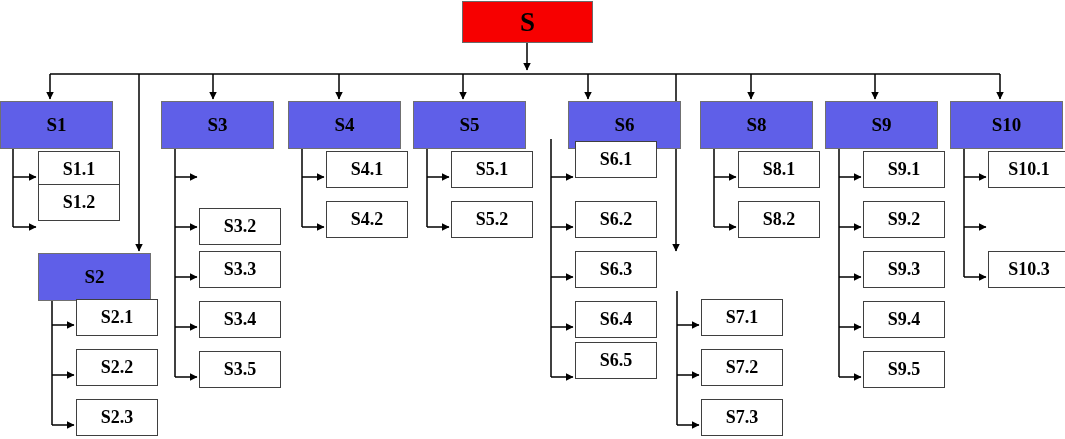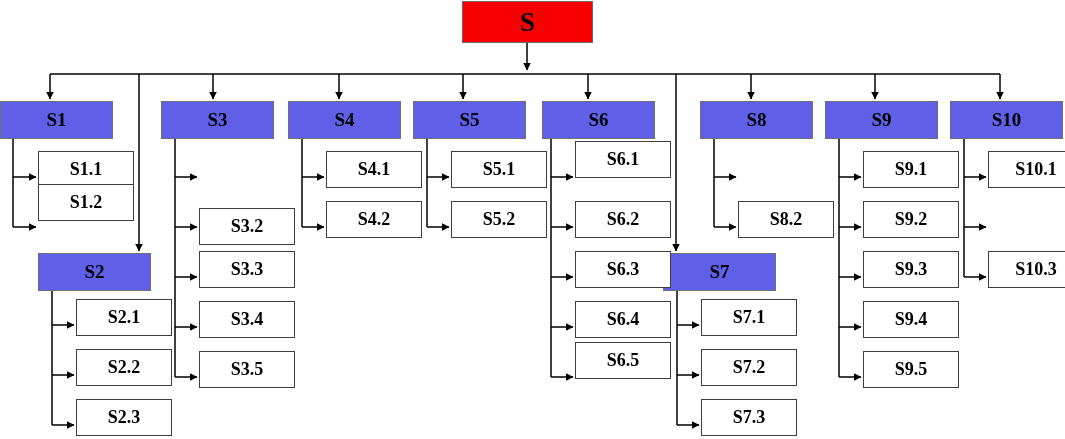--- a/index.html
+++ b/index.html
@@ -19,27 +19,27 @@
     font-weight:bold;color:#000;
     text-align:center;
   }
   .root{
     width:131px;height:42px;
     background:var(--root-fill,#f70000);
     border:1.5px solid #6a6a6a;
     font-size:27px;
   }
   .branch{
-    width:113px;height:38px;
+    width:113px;height:48px;
     background:var(--branch-fill,#5f5fe8);
     border:1.5px solid #707070;
     font-size:19px;
   }
   .leaf{
-    width:96px;height:37px;
+    width:82px;height:37px;
     background:var(--leaf-fill,#ffffff);
     border:1.4px solid #3f3f3f;
     font-size:18px;
   }
 </style>
 </head>
 <body>
 
 <div class="canvas">
 
@@ -132,22 +132,21 @@
     </g>
   </svg>
 
   <div class="node root" style="left:462px;top:1px">S</div>
 
   <div class="node branch" style="left:0px;top:101px">S1</div>
   <div class="node branch" style="left:38px;top:253px">S2</div>
   <div class="node branch" style="left:161px;top:101px">S3</div>
   <div class="node branch" style="left:288px;top:101px">S4</div>
   <div class="node branch" style="left:413px;top:101px">S5</div>
-  <div class="node branch" style="left:542px;top:101px">S6</div>
-  <div class="node branch" style="left:663px;top:253px">S7</div>
+  <div class="node branch" style="left:568px;top:101px">S6</div>
   <div class="node branch" style="left:700px;top:101px">S8</div>
   <div class="node branch" style="left:825px;top:101px">S9</div>
   <div class="node branch" style="left:950px;top:101px">S10</div>
 
   <div class="node leaf" style="left:38px;top:151px">S1.1</div>
   <div class="node leaf" style="left:38px;top:184px">S1.2</div>
 
   <div class="node leaf" style="left:76px;top:299px">S2.1</div>
   <div class="node leaf" style="left:76px;top:349px">S2.2</div>
   <div class="node leaf" style="left:76px;top:399px">S2.3</div>
@@ -166,20 +165,21 @@
   <div class="node leaf" style="left:575px;top:141px">S6.1</div>
   <div class="node leaf" style="left:575px;top:201px">S6.2</div>
   <div class="node leaf" style="left:575px;top:251px">S6.3</div>
   <div class="node leaf" style="left:575px;top:301px">S6.4</div>
   <div class="node leaf" style="left:575px;top:342px">S6.5</div>
 
   <div class="node leaf" style="left:701px;top:299px">S7.1</div>
   <div class="node leaf" style="left:701px;top:349px">S7.2</div>
   <div class="node leaf" style="left:701px;top:399px">S7.3</div>
 
+  <div class="node leaf" style="left:738px;top:151px">S8.1</div>
   <div class="node leaf" style="left:738px;top:201px">S8.2</div>
 
   <div class="node leaf" style="left:863px;top:151px">S9.1</div>
   <div class="node leaf" style="left:863px;top:201px">S9.2</div>
   <div class="node leaf" style="left:863px;top:251px">S9.3</div>
   <div class="node leaf" style="left:863px;top:301px">S9.4</div>
   <div class="node leaf" style="left:863px;top:351px">S9.5</div>
 
   <div class="node leaf" style="left:988px;top:151px">S10.1</div>
   <div class="node leaf" style="left:988px;top:251px">S10.3</div>

